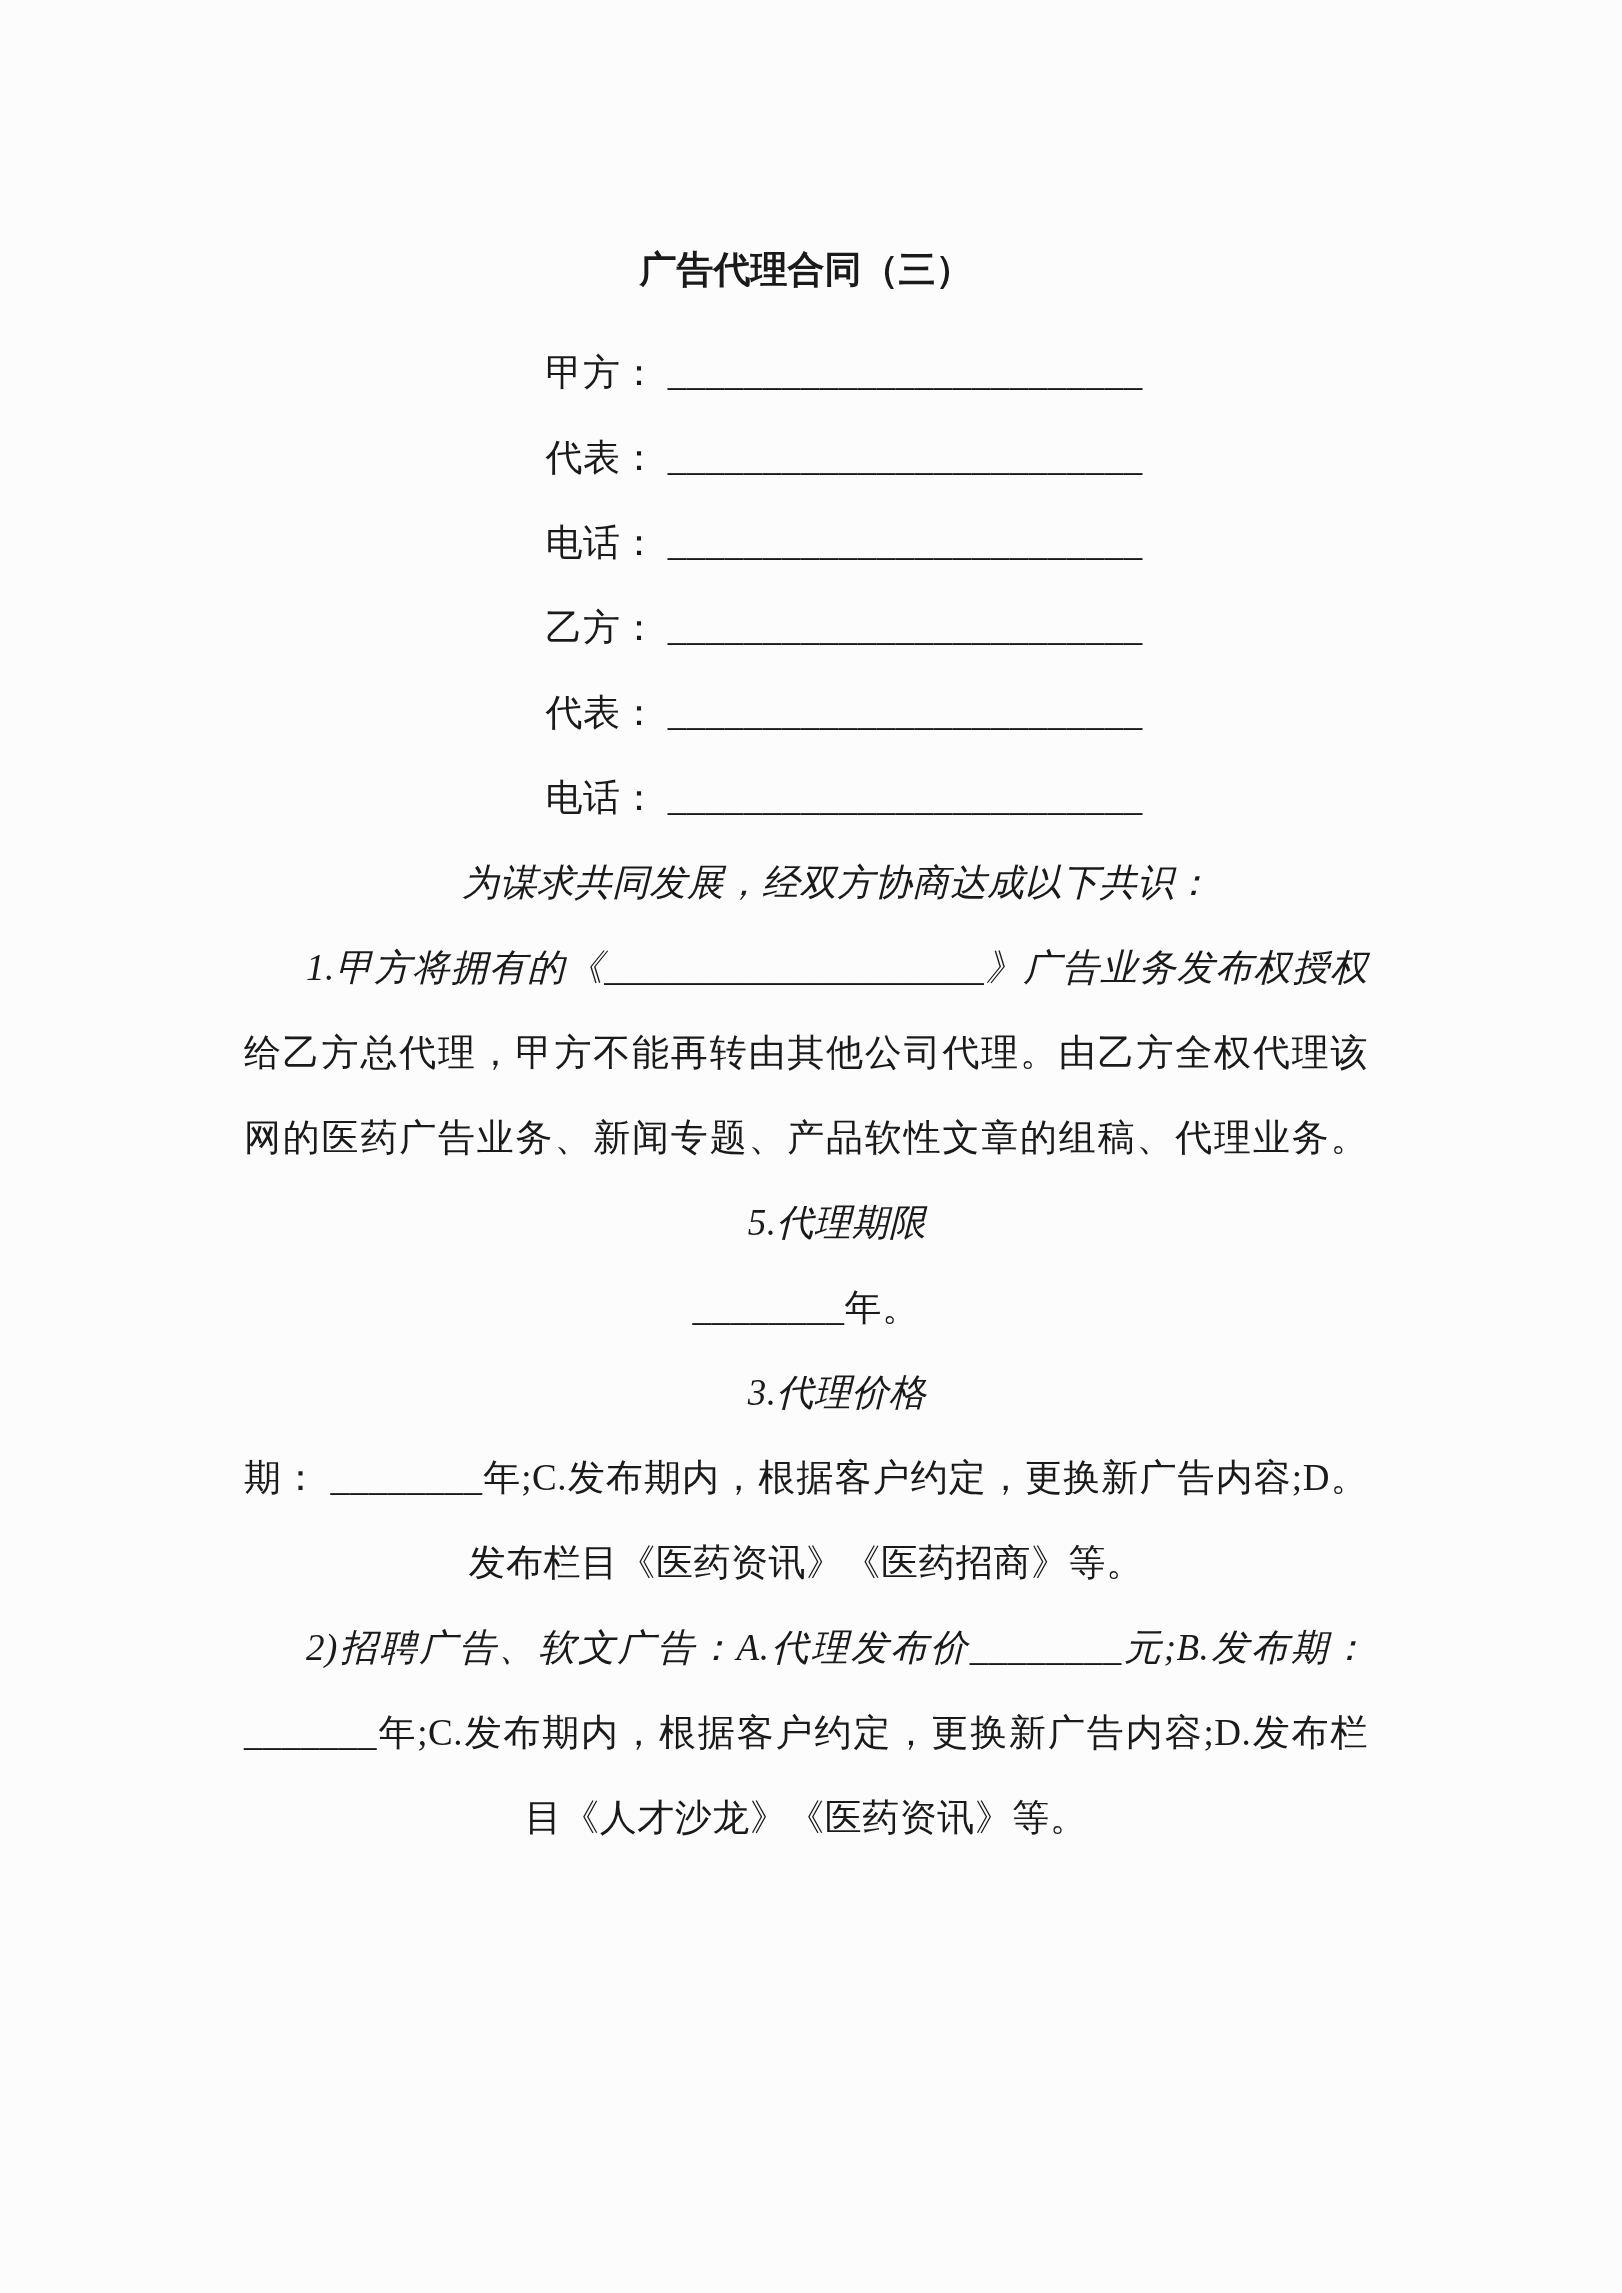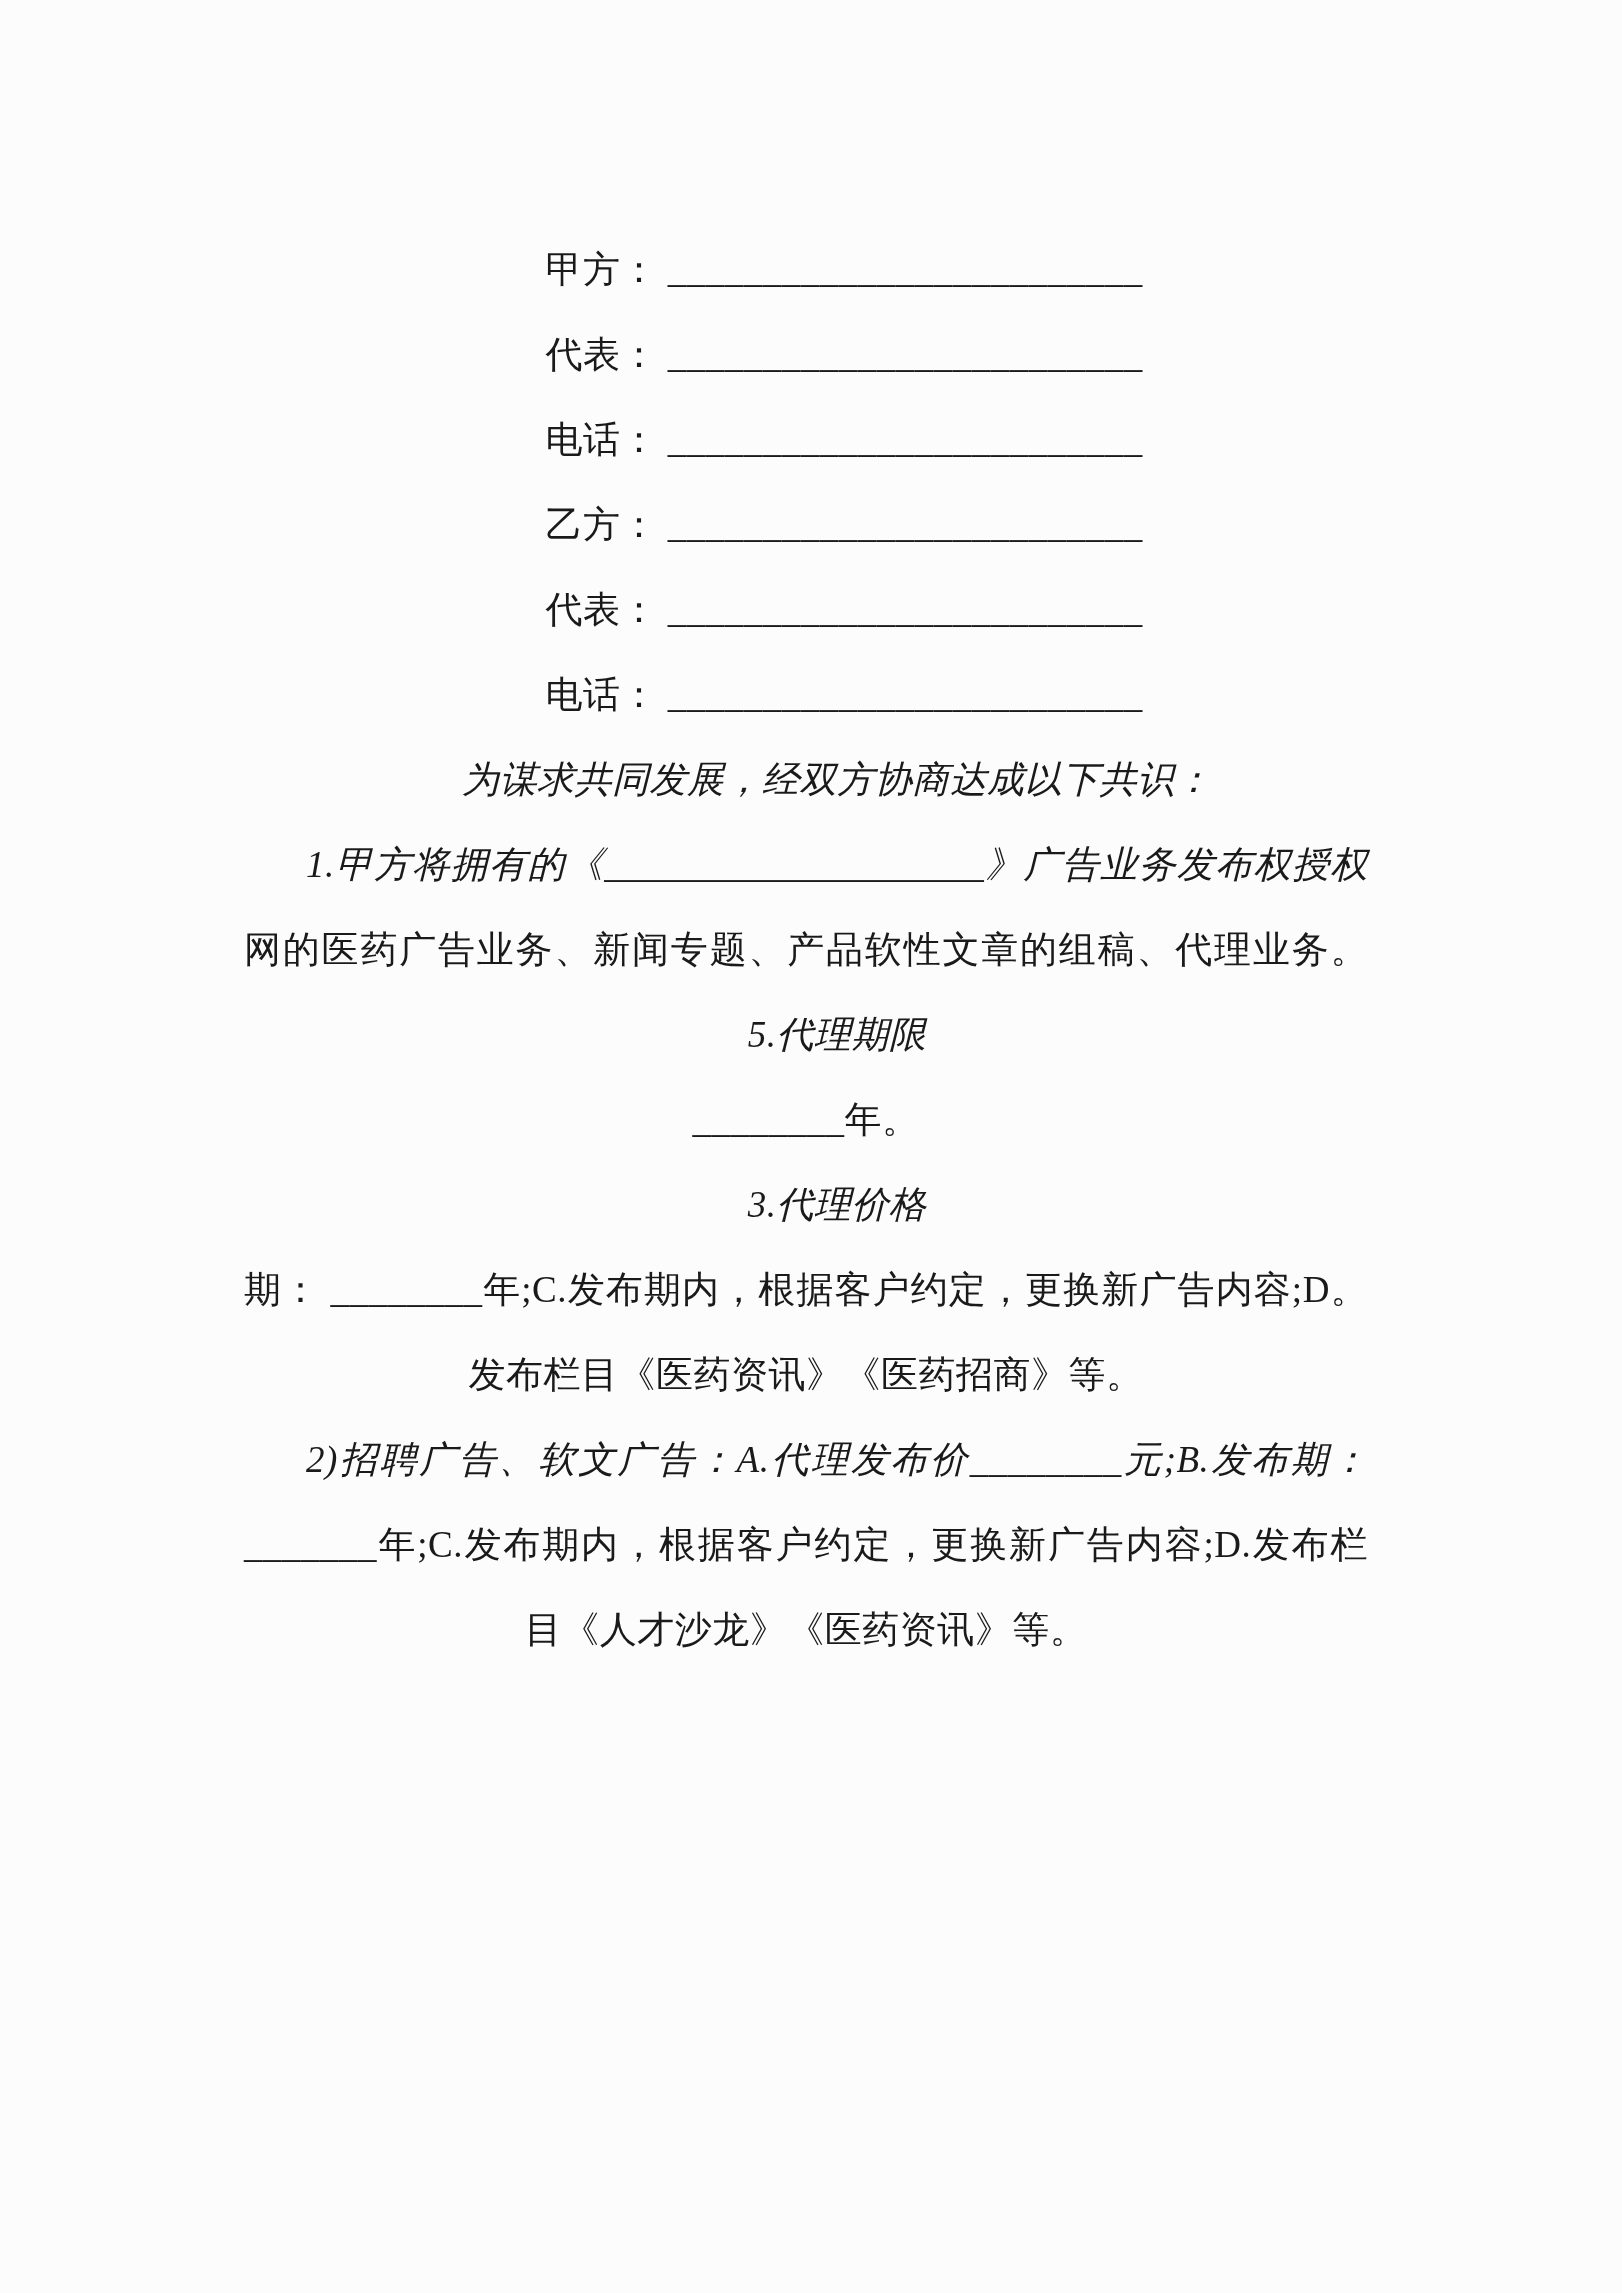--- a/index.html
+++ b/index.html
@@ -39,29 +39,31 @@
   .line.stretch {
     white-space: normal;
     text-align: justify;
     text-align-last: justify;
   }
 </style>
 </head>
 <body style="background: rgb(252, 252, 252);">
 
 <div class="page" style="color: rgb(26, 26, 26);">
+  <div class="doc-title">广告代理合同（三）</div>
   <div id="doc-body">
       <div class="line ind-lg">甲方： _________________________</div>
       <div class="line ind-lg">代表： _________________________</div>
       <div class="line ind-lg">电话： _________________________</div>
       <div class="line ind-lg">乙方： _________________________</div>
       <div class="line ind-lg">代表： _________________________</div>
       <div class="line ind-lg">电话： _________________________</div>
       <div class="line ind-md">为谋求共同发展，经双方协商达成以下共识：</div>
       <div class="line ind-md stretch">1.甲方将拥有的《____________________》广告业务发布权授权</div>
+      <div class="line stretch">给乙方总代理，甲方不能再转由其他公司代理。由乙方全权代理该</div>
       <div class="line stretch">网的医药广告业务、新闻专题、产品软性文章的组稿、代理业务。</div>
       <div class="line ind-md">5.代理期限</div>
       <div class="line">________年。</div>
       <div class="line ind-md">3.代理价格</div>
       <div class="line stretch">期： ________年;C.发布期内，根据客户约定，更换新广告内容;D。</div>
       <div class="line">发布栏目《医药资讯》《医药招商》等。</div>
       <div class="line ind-md stretch">2)招聘广告、软文广告：A.代理发布价________元;B.发布期：</div>
       <div class="line stretch">_______年;C.发布期内，根据客户约定，更换新广告内容;D.发布栏</div>
       <div class="line">目《人才沙龙》《医药资讯》等。</div>
     </div>

